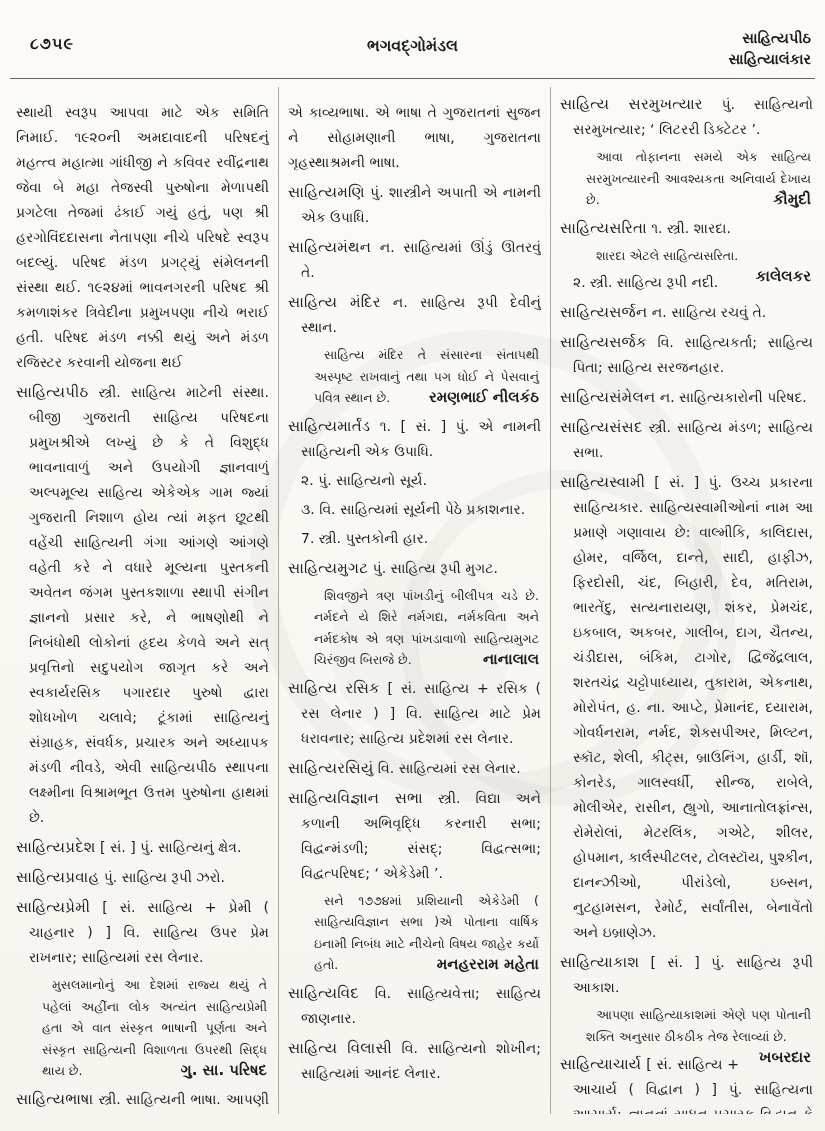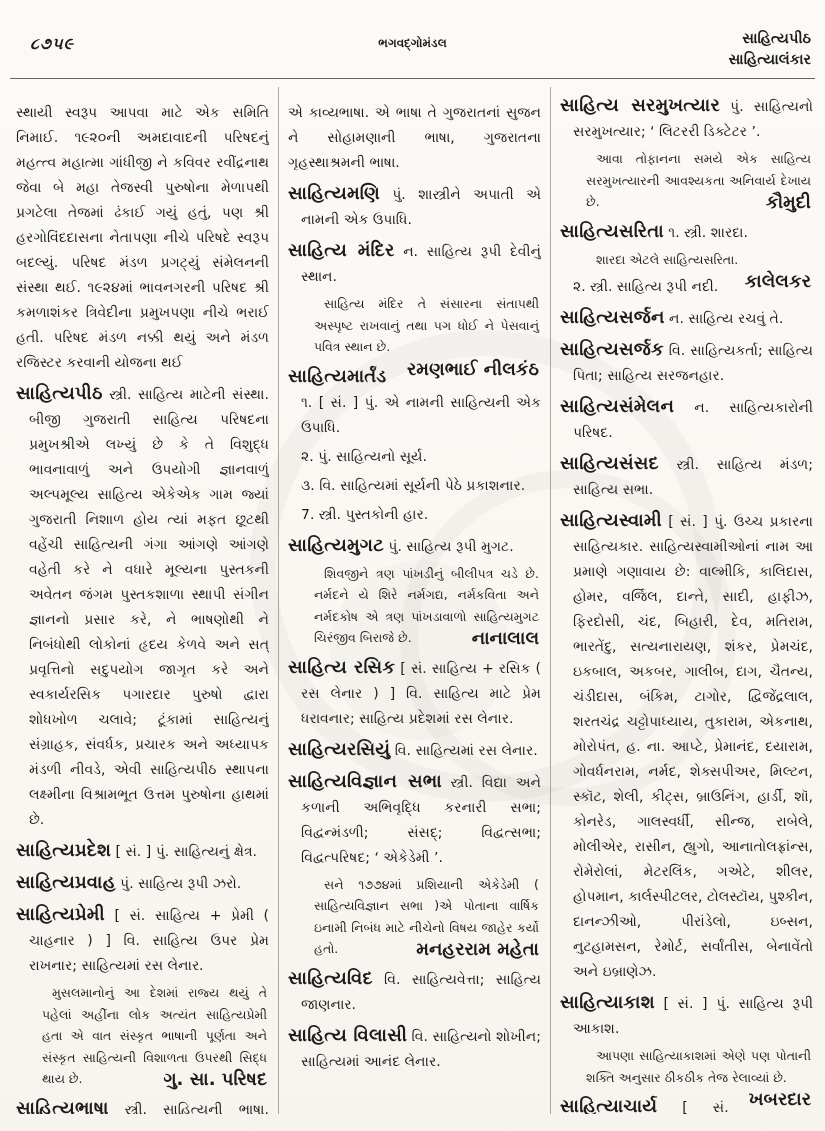--- a/index.html
+++ b/index.html
@@ -22,25 +22,25 @@
   .wm2{left:400px;top:470px;width:300px;height:300px;border:18px solid rgba(60,60,60,0.04);}
   .wm3{left:330px;top:560px;width:180px;height:180px;background:rgba(60,60,60,0.028);}
 
   .header{
     position:relative;
     padding:30px 16px 0 16px;
     height:48px;
   }
   .page-number{
     position:absolute;left:30px;top:34px;
-    font-size:16px;font-weight:bold;letter-spacing:1px;font-style:italic;
+    font-size:16px;font-weight:bold;letter-spacing:1px;
   }
   .page-title{
     position:absolute;left:0;right:0;top:36px;
-    text-align:center;font-size:12px;font-weight:bold;
+    text-align:center;font-size:16px;font-weight:bold;
   }
   .guide{
     position:absolute;right:14px;top:28px;
     text-align:right;font-weight:bold;font-size:14.5px;line-height:21px;
   }
   .rule-h{
     margin:0 10px;
     border-top:1.5px solid #4a4a48;
     opacity:.85;
   }
@@ -58,28 +58,28 @@
     line-height:25px;
   }
   .col-rule{
     width:1px;background:#8f8d88;opacity:.75;
     margin:0 9px;
   }
   p{margin:0 0 4px 0;}
   p.continuation{text-indent:0;margin-top:13px;}
   p.entry{padding-left:13px;text-indent:-13px;margin-top:5px;}
   p.sense{padding-left:13px;text-indent:0;margin-top:3px;}
-  .headword{font-weight:bold;font-size:18px;letter-spacing:.2px;}
+  .headword{font-weight:normal;font-size:15px;letter-spacing:.2px;}
   p.quote{
     margin:1px 2px 4px 26px;
     font-size:12.5px;line-height:21.5px;
     text-indent:10px;
   }
   p.quote .attribution{
-    float:right;font-weight:bold;font-size:18px;
+    float:right;font-weight:bold;font-size:15px;
     padding-left:10px;
   }
 </style>
 </head>
 <body>
 
 <div class="page">
   <div class="wm wm1"></div>
   <div class="wm wm2"></div>
   <div class="wm wm3"></div>
@@ -101,20 +101,21 @@
         <p class="entry"><b class="headword">સાહિત્યપ્રદેશ</b> [ સં. ] પું. સાહિત્યનું ક્ષેત્ર.</p>
         <p class="entry"><b class="headword">સાહિત્યપ્રવાહ</b> પું. સાહિત્ય રૂપી ઝરો.</p>
         <p class="entry"><b class="headword">સાહિત્યપ્રેમી</b> [ સં. સાહિત્ય + પ્રેમી ( ચાહનાર ) ] વિ. સાહિત્ય ઉપર પ્રેમ રાખનાર; સાહિત્યમાં રસ લેનાર.</p>
         <p class="quote">મુસલમાનોનું આ દેશમાં રાજ્ય થયું તે પહેલાં અહીંના લોક અત્યંત સાહિત્યપ્રેમી હતા એ વાત સંસ્કૃત ભાષાની પૂર્ણતા અને સંસ્કૃત સાહિત્યની વિશાળતા ઉપરથી સિદ્ધ થાય છે. <span class="attribution">ગુ. સા. પરિષદ</span></p>
         <p class="entry"><b class="headword">સાહિત્યભાષા</b> સ્ત્રી. સાહિત્યની ભાષા. આપણી સાહિત્યભાષાની ત્રણ પ્રધાન સરણીઓ પડેલી છે. એક છેડે છે દેવભાષાની સરણી: કપરી શાસ્ત્રીય સંસ્કૃતમય, અસ્તોદયની અને કુસુમાવલિની એ સાહિત્યવાણ. બીજે છેડે છે લોકભાષાની સરણી: સાદી ગામઠી તળપદી. એ બહેનો અને અંધેરી નગરીનો ગર્ધનસેનની એ સાહિત્યવાણ. એ બેની મધ્યમાં છે આપણી સુજનભાષાની સરણી: સુઘડ, સોહામણાની એ ગૃહસ્થાશ્રમી ભાષા: રસીલી, પ્રૌઢા ભર્યાભાદર્યા ઘરની ગૃહિણી સમી. નળાખ્યાન ને વેનચરિત્રની</p>
       </div>
       <div class="col-rule"></div>
       <div class="column">
         <p class="continuation">એ કાવ્યભાષા. એ ભાષા તે ગુજરાતનાં સુજન ને સોહામણાની ભાષા, ગુજરાતના ગૃહસ્થાશ્રમની ભાષા.</p>
         <p class="entry"><b class="headword">સાહિત્યમણિ</b> પું. શાસ્ત્રીને અપાતી એ નામની એક ઉપાધિ.</p>
+        <p class="entry"><b class="headword">સાહિત્યમંથન</b> ન. સાહિત્યમાં ઊંડું ઊતરવું તે.</p>
         <p class="entry"><b class="headword">સાહિત્ય મંદિર</b> ન. સાહિત્ય રૂપી દેવીનું સ્થાન.</p>
         <p class="quote">સાહિત્ય મંદિર તે સંસારના સંતાપથી અસ્પૃષ્ટ રાખવાનું તથા પગ ધોઈ ને પેસવાનું પવિત્ર સ્થાન છે. <span class="attribution">રમણભાઈ નીલકંઠ</span></p>
         <p class="entry"><b class="headword">સાહિત્યમાર્તંડ</b> ૧. [ સં. ] પું. એ નામની સાહિત્યની એક ઉપાધિ.</p>
         <p class="sense">૨. પું. સાહિત્યનો સૂર્ય.</p>
         <p class="sense">૩. વિ. સાહિત્યમાં સૂર્યની પેઠે પ્રકાશનાર.</p>
         <p class="sense">7. સ્ત્રી. પુસ્તકોની હાર.</p>
         <p class="entry"><b class="headword">સાહિત્યમુગટ</b> પું. સાહિત્ય રૂપી મુગટ.</p>
         <p class="quote">શિવજીને ત્રણ પાંખડીનું બીલીપત્ર ચડે છે. નર્મદને યે શિરે નર્મગદ્ય, નર્મકવિતા અને નર્મદકોષ એ ત્રણ પાંખડાવાળો સાહિત્યમુગટ ચિરંજીવ બિરાજે છે. <span class="attribution">નાનાલાલ</span></p>
         <p class="entry"><b class="headword">સાહિત્ય રસિક</b> [ સં. સાહિત્ય + રસિક ( રસ લેનાર ) ] વિ. સાહિત્ય માટે પ્રેમ ધરાવનાર; સાહિત્ય પ્રદેશમાં રસ લેનાર.</p>
         <p class="entry"><b class="headword">સાહિત્યરસિયું</b> વિ. સાહિત્યમાં રસ લેનાર.</p>

